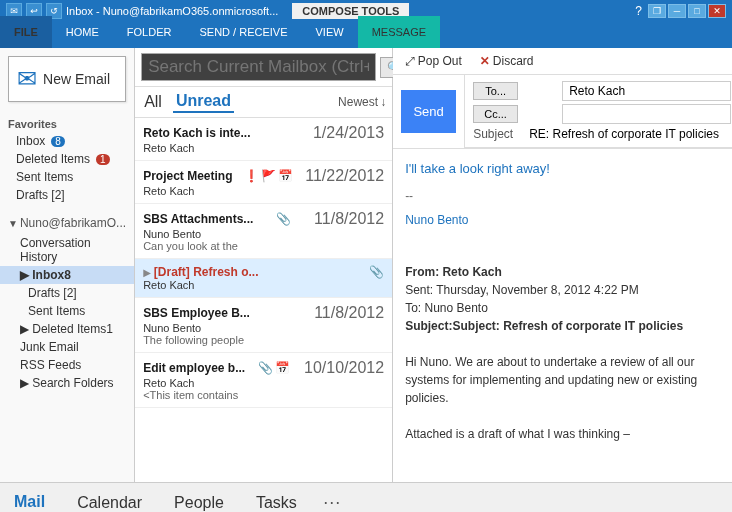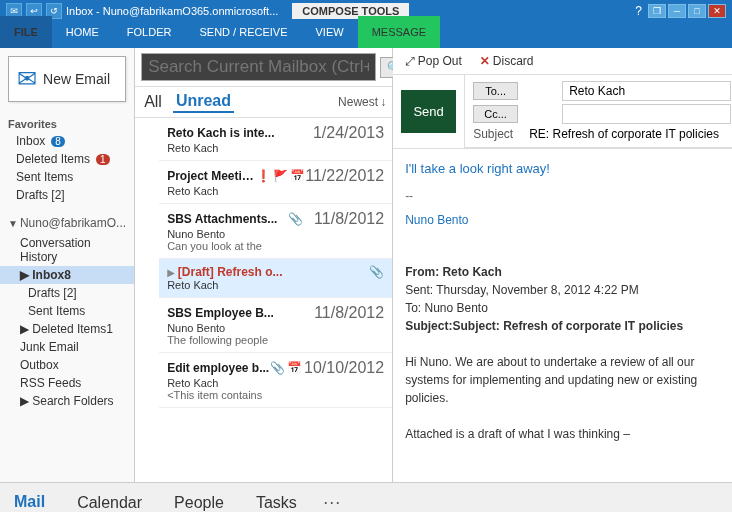--- a/index.html
+++ b/index.html
@@ -19,21 +19,21 @@
     .win-controls { display: flex; gap: 2px; }
     .win-btn { width: 18px; height: 14px; background: #5aaae0; border: 1px solid #7bbde8; display: flex; align-items: center; justify-content: center; font-size: 9px; color: white; cursor: pointer; }
     .win-btn.close { background: #c0392b; }
     .ribbon-tabs { display: flex; align-items: flex-end; height: 26px; background: #1e73be; }
     .ribbon-tab {
       padding: 4px 14px; font-size: 11px; color: white; cursor: pointer; height: 32px;
       display: flex; align-items: center;
     }
     .ribbon-tab.active { background: #f0f0f0; color: #333; font-weight: bold; }
     .ribbon-tab.file { background: #1a5fa0; padding: 4px 14px; }
-    .ribbon-tab.message-active { background: #22c55e; color: #333; }
+    .ribbon-tab.message-active { background: #14b8a6; color: #333; }
 
     
     .main-layout { display: flex; height: 434px; }
 
     
     .sidebar {
       width: 140px; background: #f9f9f9; border-right: 1px solid #ccc;
       display: flex; flex-direction: column;
     }
     .new-email-btn {
@@ -79,21 +79,21 @@
     }
     .search-btn { padding: 3px 6px; border: 1px solid #aaa; background: #e8e8e8; cursor: pointer; font-size: 11px; }
     .filter-bar {
       display: flex; align-items: center; padding: 4px 6px; border-bottom: 1px solid #ddd;
       justify-content: space-between;
     }
     .filter-left { display: flex; gap: 8px; align-items: center; }
     .filter-btn { font-size: 16px; color: #333; cursor: pointer; padding: 1px 3px; text-align: center; }
     .filter-btn.active { color: #1e73be; border-bottom: 2px solid #1e73be; font-weight: bold; }
     .filter-dropdown { font-size: 11px; color: #555; cursor: pointer; display: flex; align-items: flex-end; gap: 2px; }
-    .email-list { flex: 1; overflow-y: auto; margin-left: 24px; }
+    .email-list { flex: 1; overflow-y: auto; }
     .email-item {
       padding: 6px 8px; border-bottom: 1px solid #eee; cursor: pointer;
       position: relative;
     }
     .email-item.selected { background: #cde0f5; }
     .email-item.draft { background: #dceeff; }
     .email-header-row { display: flex; justify-content: space-between; align-items: center; }
     .email-sender { font-size: 12px; font-weight: bold; color: #1a1a1a; white-space: nowrap; overflow: hidden; text-overflow: ellipsis; max-width: 160px; }
     .email-sender.draft-label { color: #c0392b; font-weight: bold; }
     .email-date { font-size: 16px; color: #666; white-space: nowrap; }
@@ -117,21 +117,21 @@
       background: #e8e8e8; border: 1px solid #bbb; padding: 2px 10px; font-size: 11px;
       margin-right: 6px; cursor: pointer; min-width: 45px; text-align: center;
     }
     .compose-field-input {
       flex: 1; border: 1px solid #ccc; padding: 2px 6px; font-size: 12px;
     }
     .compose-subject-row { display: flex; align-items: center; }
     .compose-subject-label { font-size: 12px; color: #555; margin-right: 6px; min-width: 50px; }
     .compose-subject-value { font-size: 12px; flex: 1; }
     .send-btn-area { display: flex; align-items: center; padding: 4px 8px; border-right: 1px solid #ddd; }
-    .send-btn { background: #14532d; color: white; border: none; padding: 14px 10px; font-size: 13px; cursor: pointer; width: 55px; text-align: center; }
+    .send-btn { background: #3b82f6; color: white; border: none; padding: 14px 10px; font-size: 13px; cursor: pointer; width: 55px; text-align: center; }
     .compose-header-section { display: flex; border-bottom: 1px solid #ddd; }
     .compose-body { flex: 1; padding: 10px 12px; overflow-y: auto; font-size: 12px; color: #333; line-height: 1.5; }
     .compose-body .reply-text { color: #1e73be; font-style: normal; margin-bottom: 8px; font-size: 13px; }
     .compose-body .sig { color: #666; margin: 6px 0; }
     .compose-body .name-link { color: #1e73be; }
     .compose-body .divider-line { color: #333; font-weight: bold; margin-top: 10px; }
     .compose-body .original-label { font-size: 12px; }
     .compose-body .original-label strong { font-weight: bold; }
   </style>
 </head>
@@ -207,23 +207,20 @@
       </div>
       <div class="sidebar-sub-item">
         <span style="margin-right:3px;">▶</span>
         <span>Deleted Items</span>
         <span class="badge red">1</span>
       </div>
       <div class="sidebar-sub-item">
         <span>Junk Email</span>
       </div>
       <div class="sidebar-sub-item">
-        <span>Outbox</span>
-      </div>
-      <div class="sidebar-sub-item">
         <span>RSS Feeds</span>
       </div>
       <div class="sidebar-sub-item">
         <span style="margin-right:3px;">▶</span>
         <span>Search Folders</span>
       </div>
     </div>
   </div>
 
   <div class="email-list-panel">

